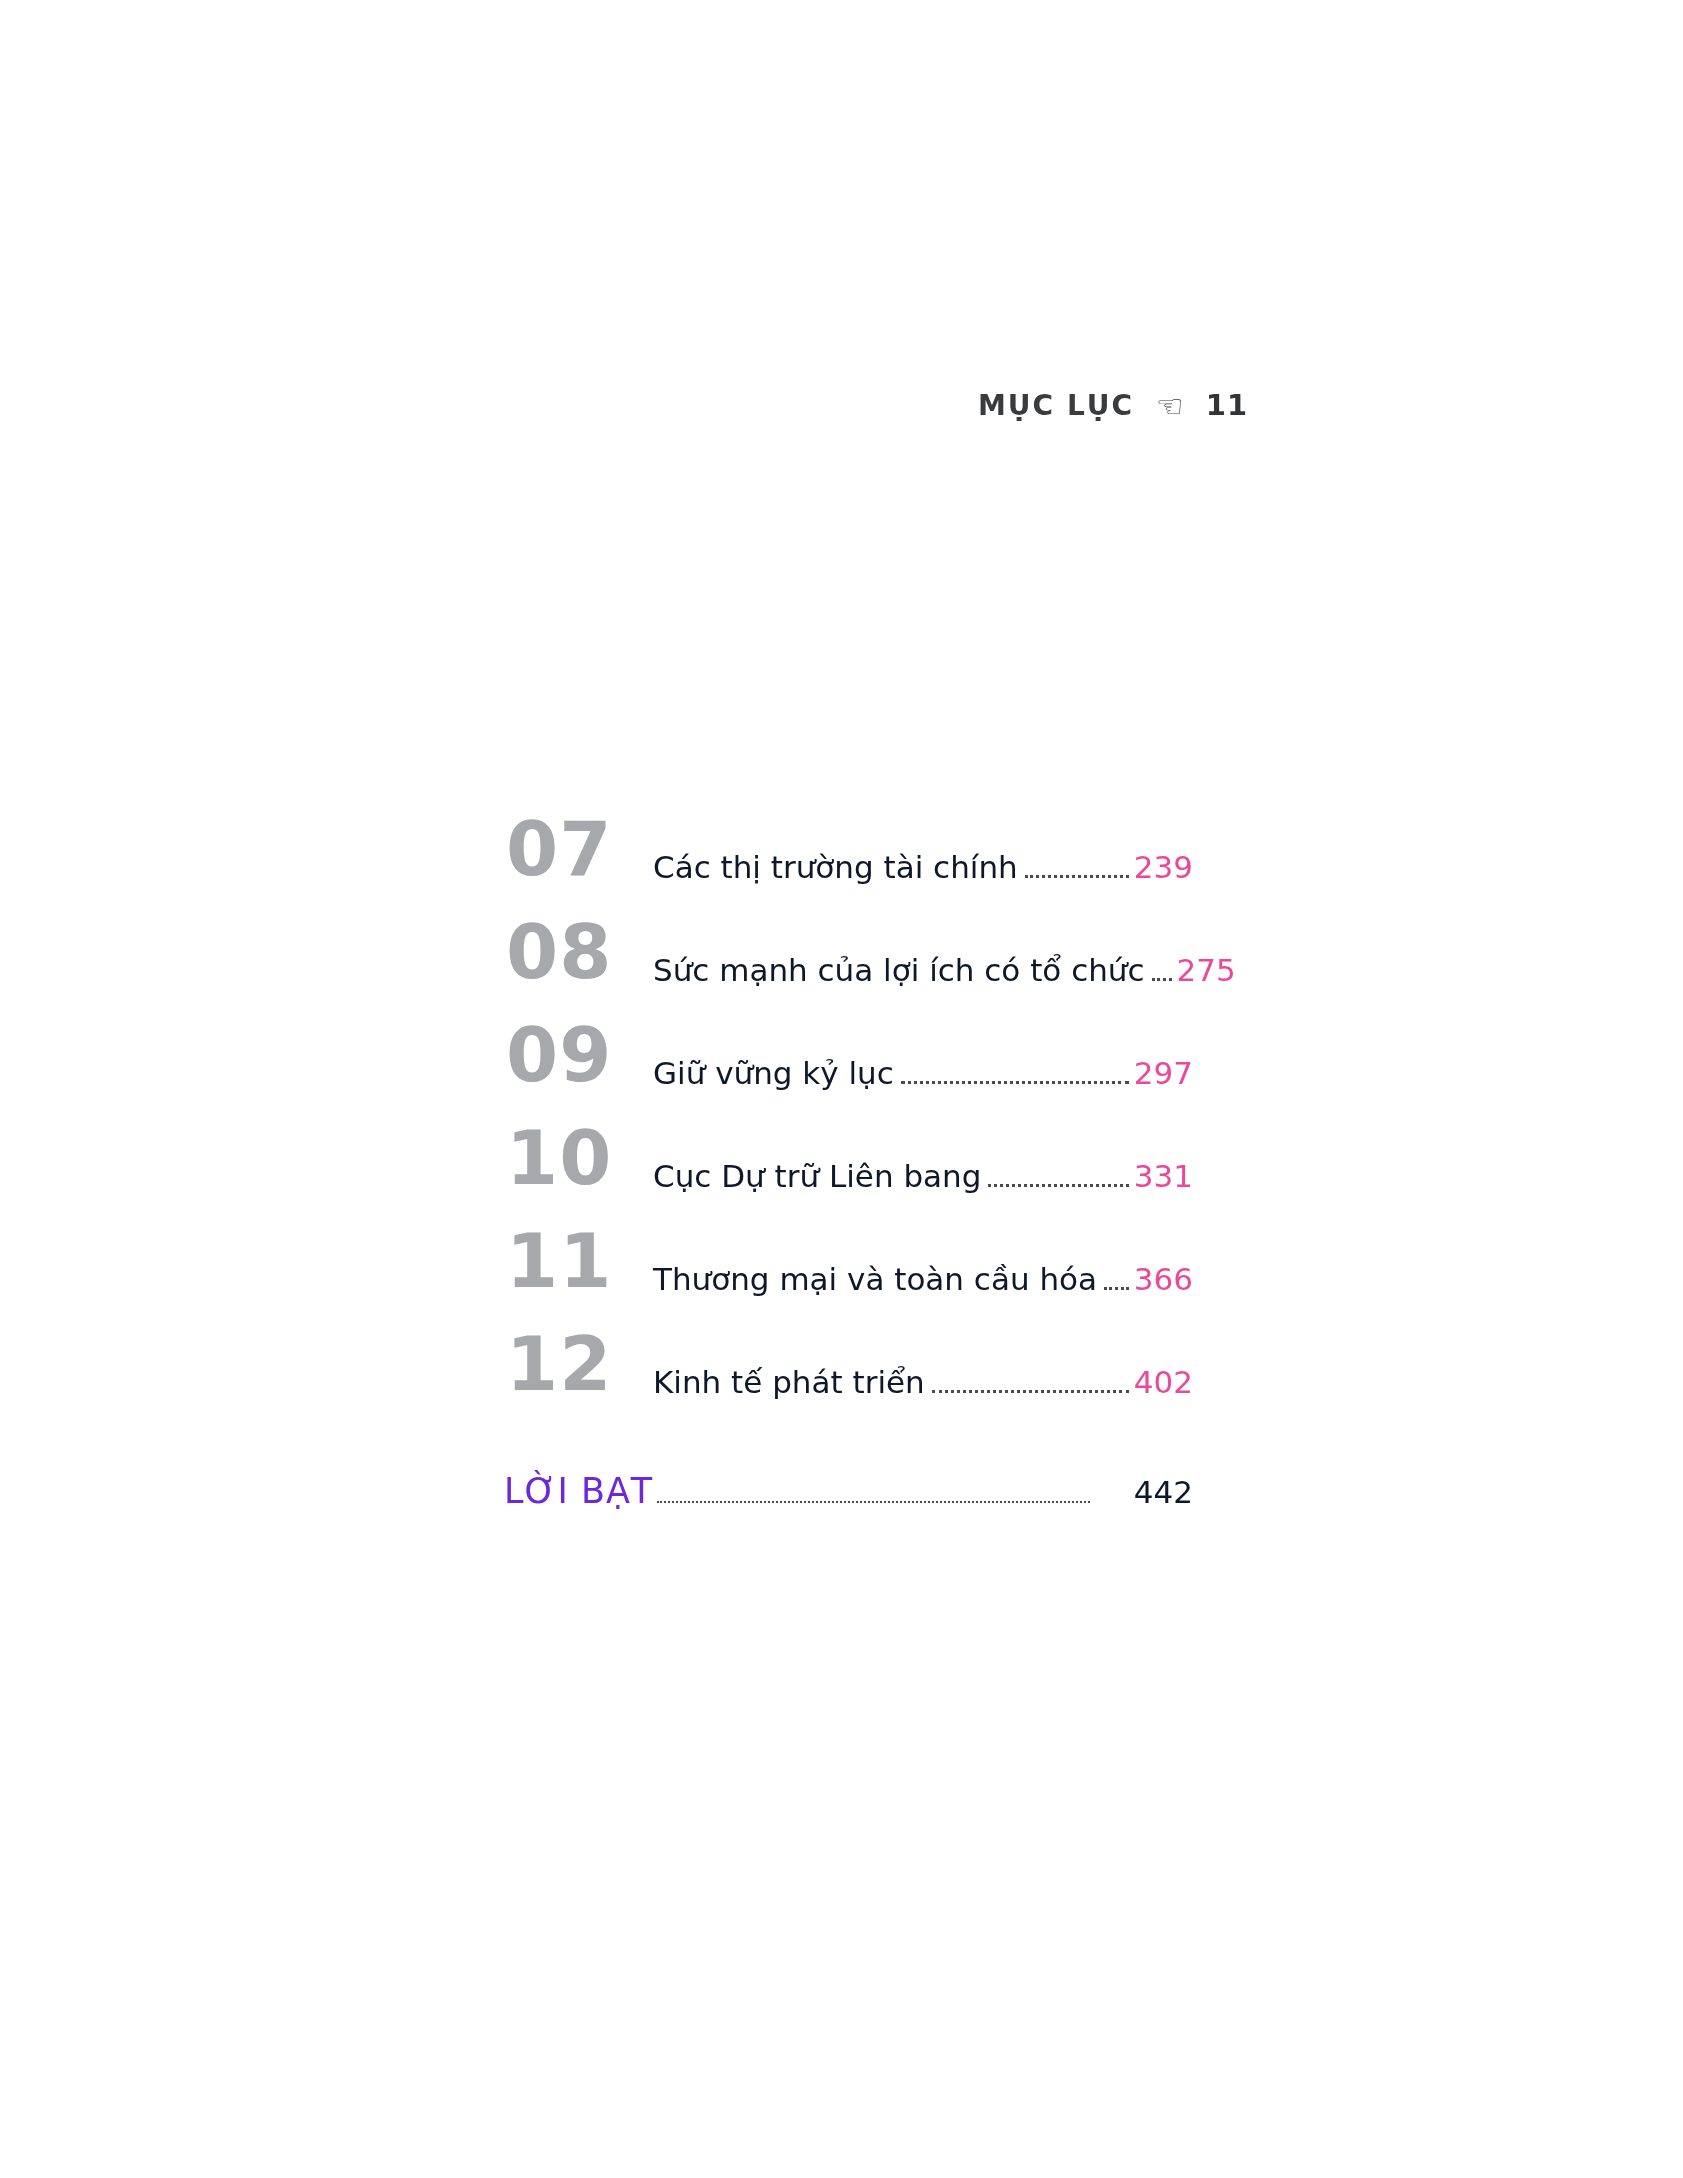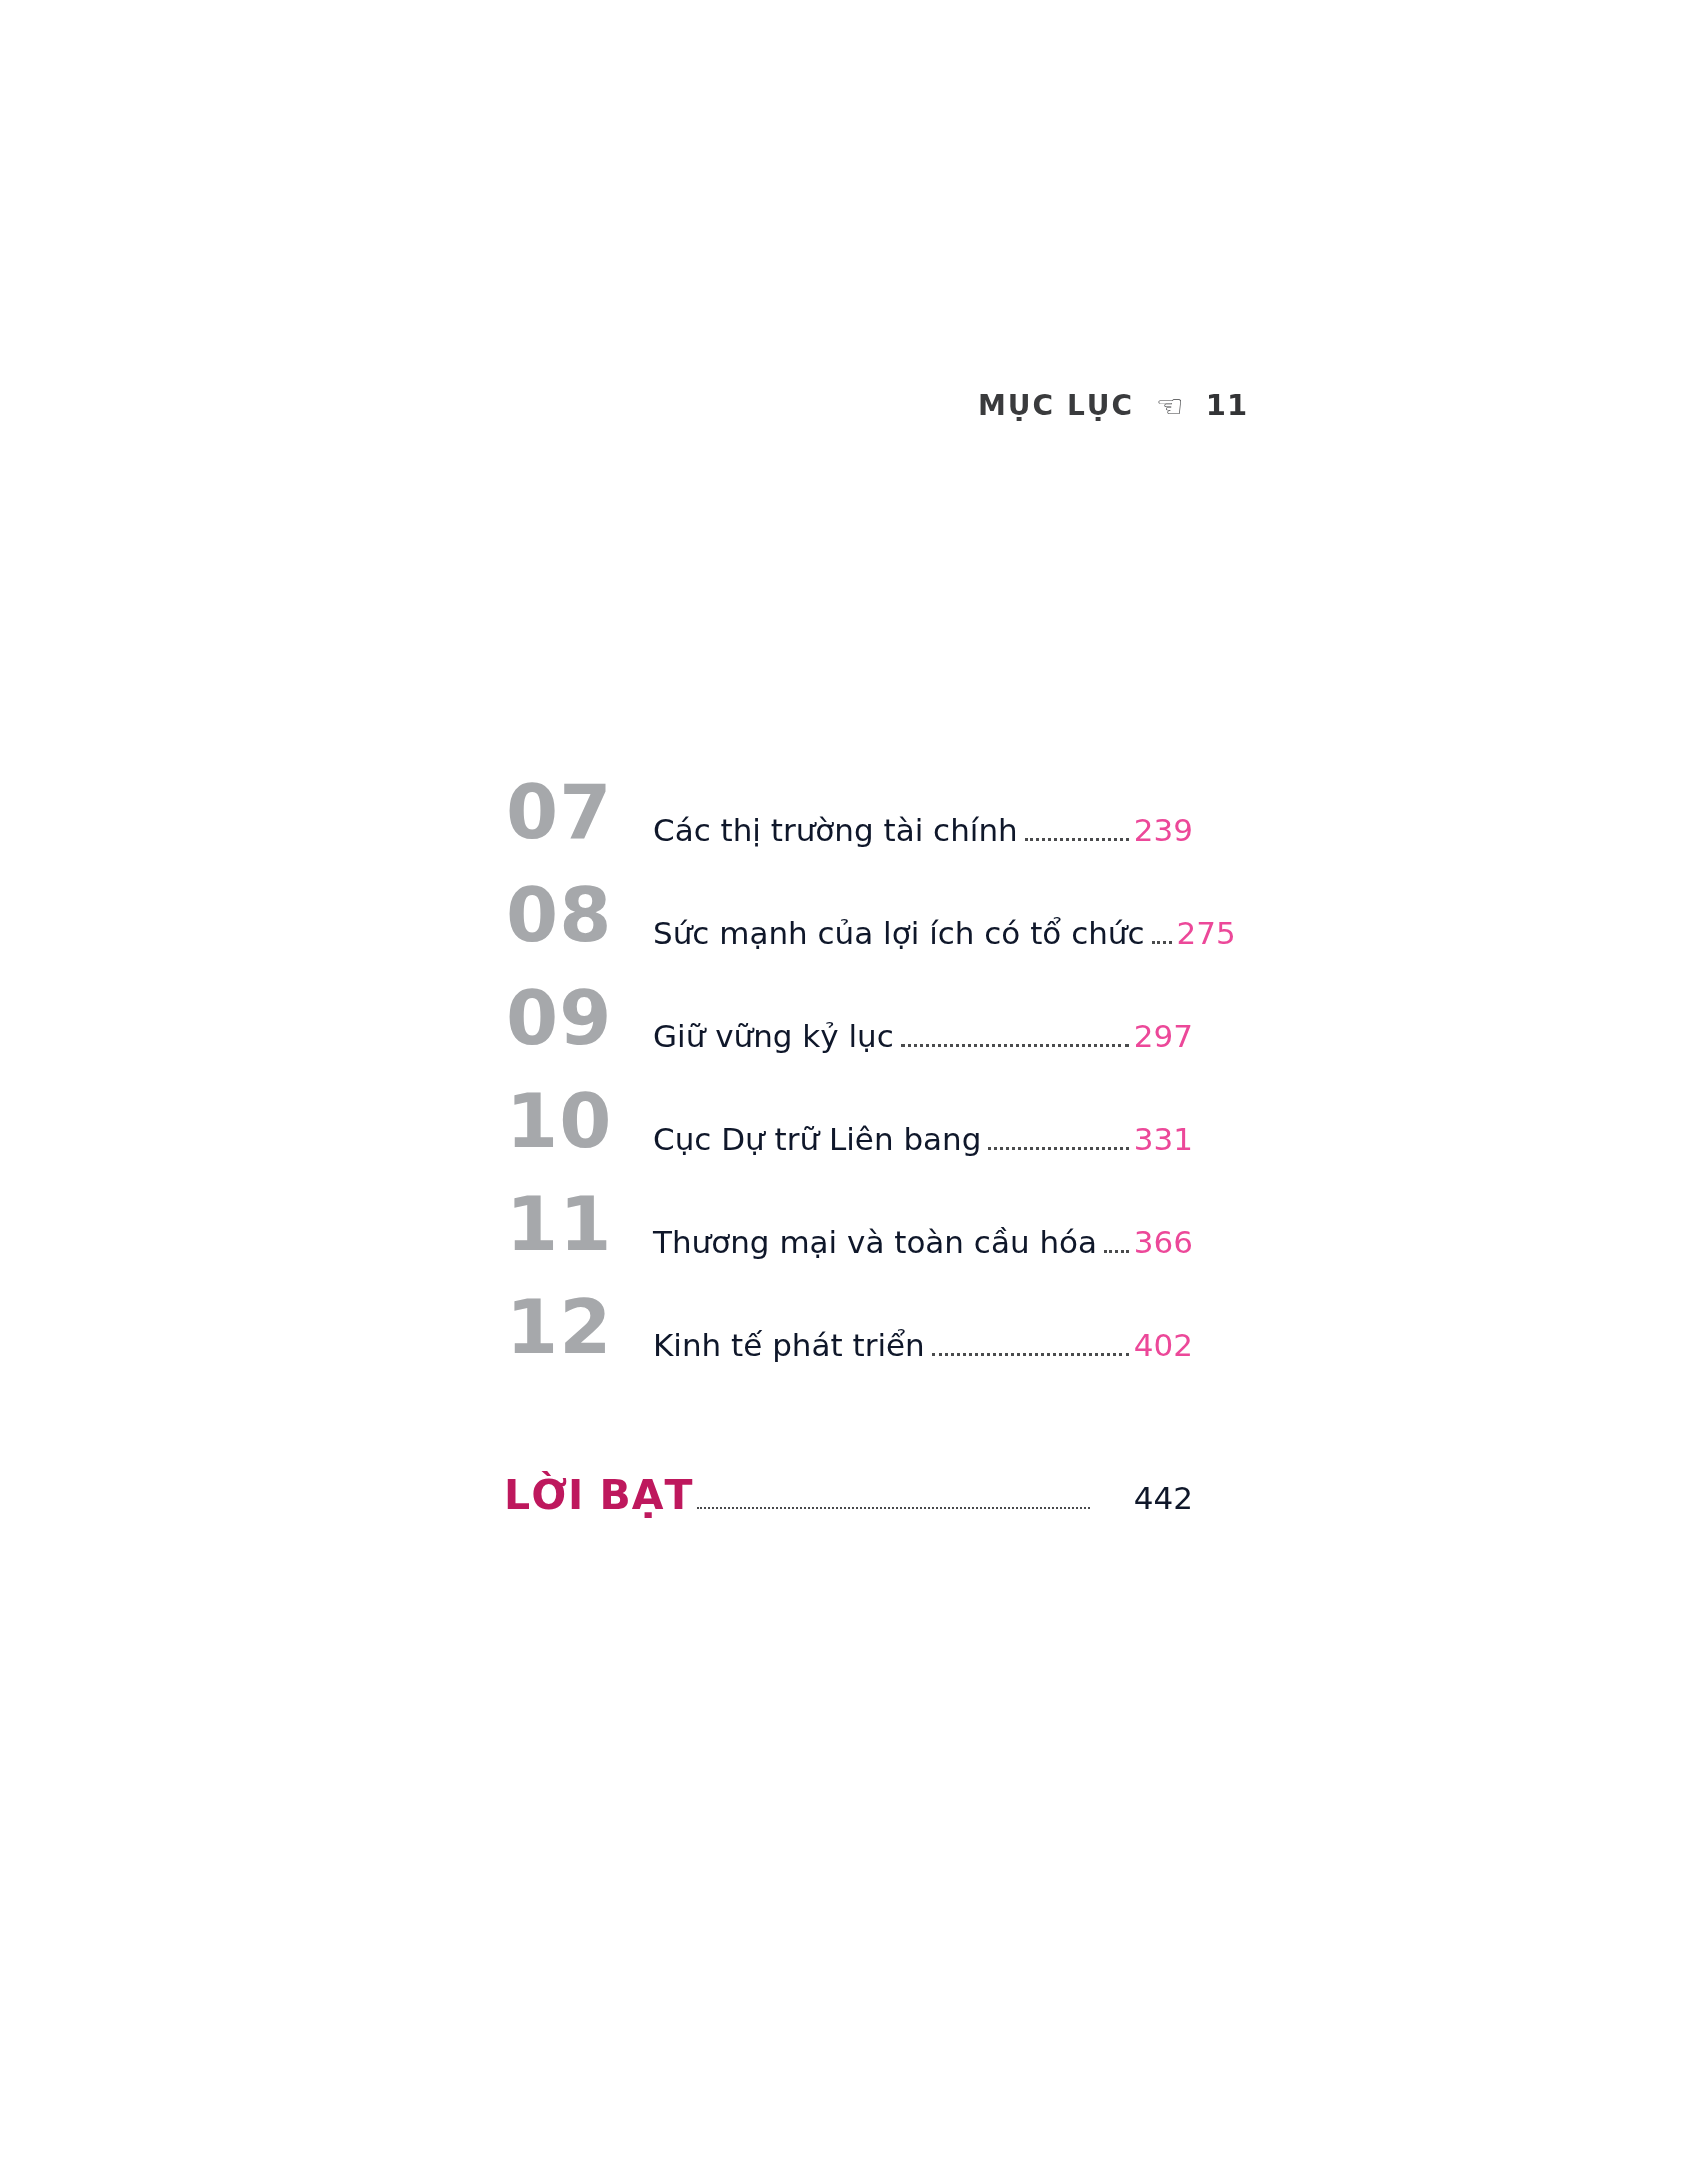--- a/index.html
+++ b/index.html
@@ -43,21 +43,21 @@
   .running-header .hdr-page {
     font-size: 29px;
     font-weight: 600;
     letter-spacing: 1px;
     color: #333436;
   }
 
   
   .toc-list {
     position: absolute;
-    top: 778px;
+    top: 815px;
     left: 506px;
     width: 687px;
   }
   .toc-row {
     display: flex;
     align-items: flex-start;
     height: 103px;
   }
   .chapter-num {
     width: 147px;
@@ -97,24 +97,24 @@
   
   .footer-row {
     position: absolute;
     top: 1471px;
     left: 504px;
     width: 689px;
     display: flex;
     align-items: baseline;
   }
   .footer-title {
-    font-size: 41px;
-    font-weight: bold;
+    font-size: 35px;
+    font-weight: normal;
     letter-spacing: 1px;
-    color: #be185d;
+    color: #6d28d9;
     white-space: nowrap;
   }
   .leader-thin {
     flex: 1 1 auto;
     border-bottom: 2.5px dotted #48494b;
     margin: 0 8px 0 4px;
   }
   .footer-page {
     font-size: 31px;
     font-weight: 500;

